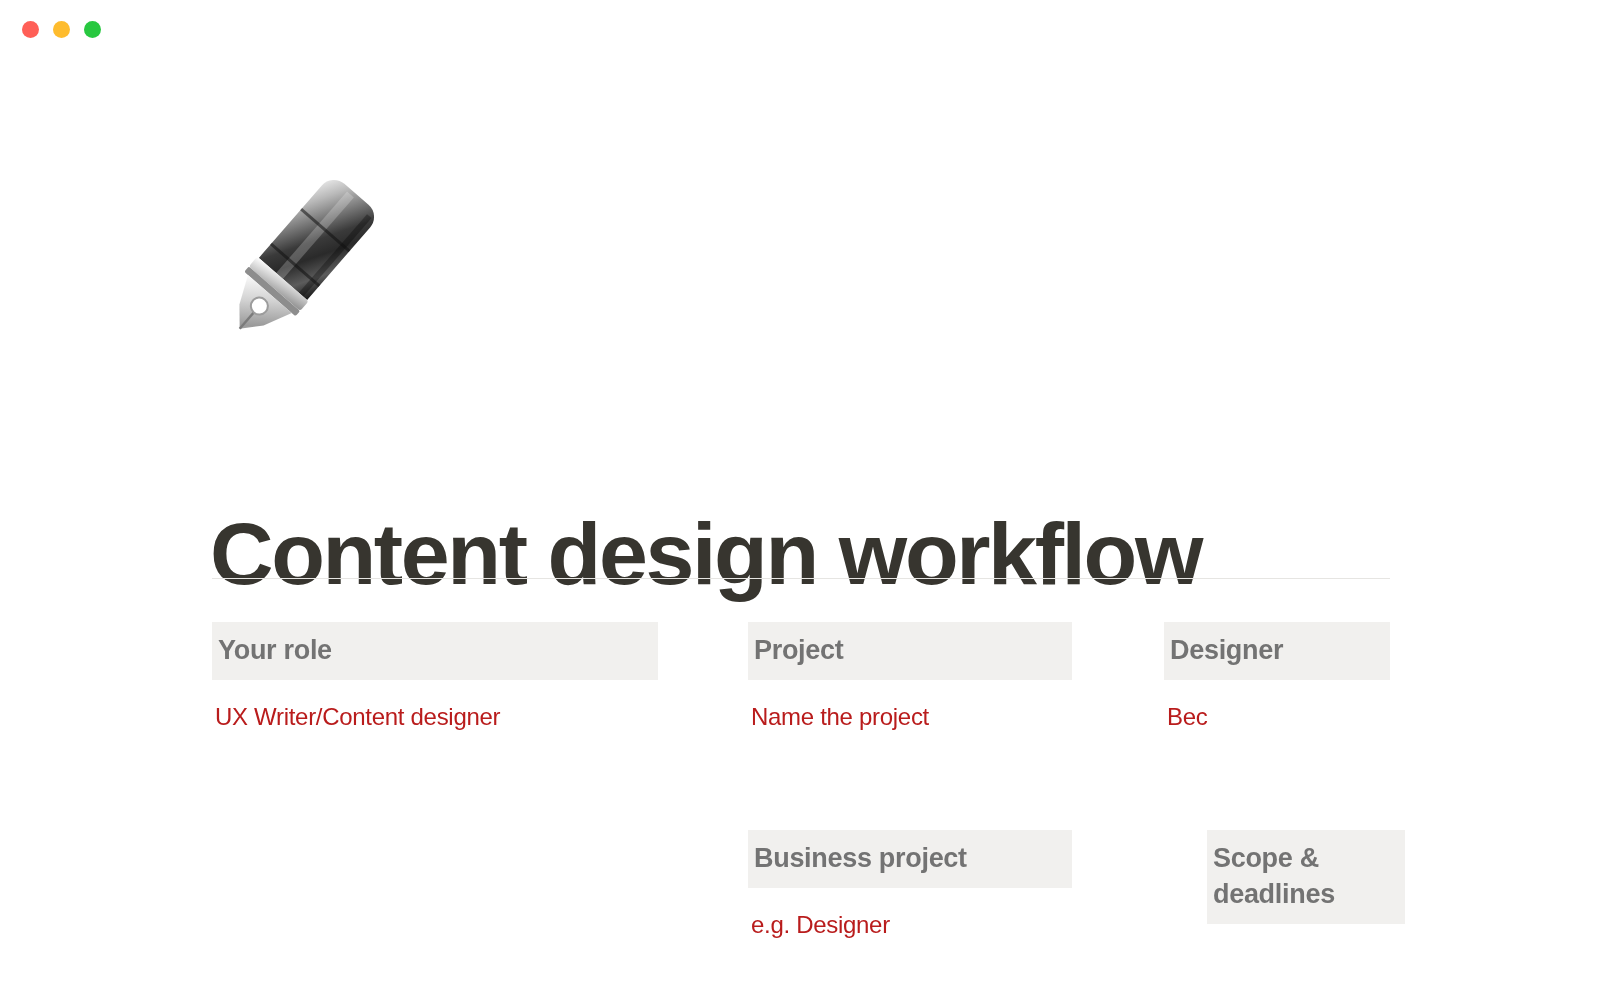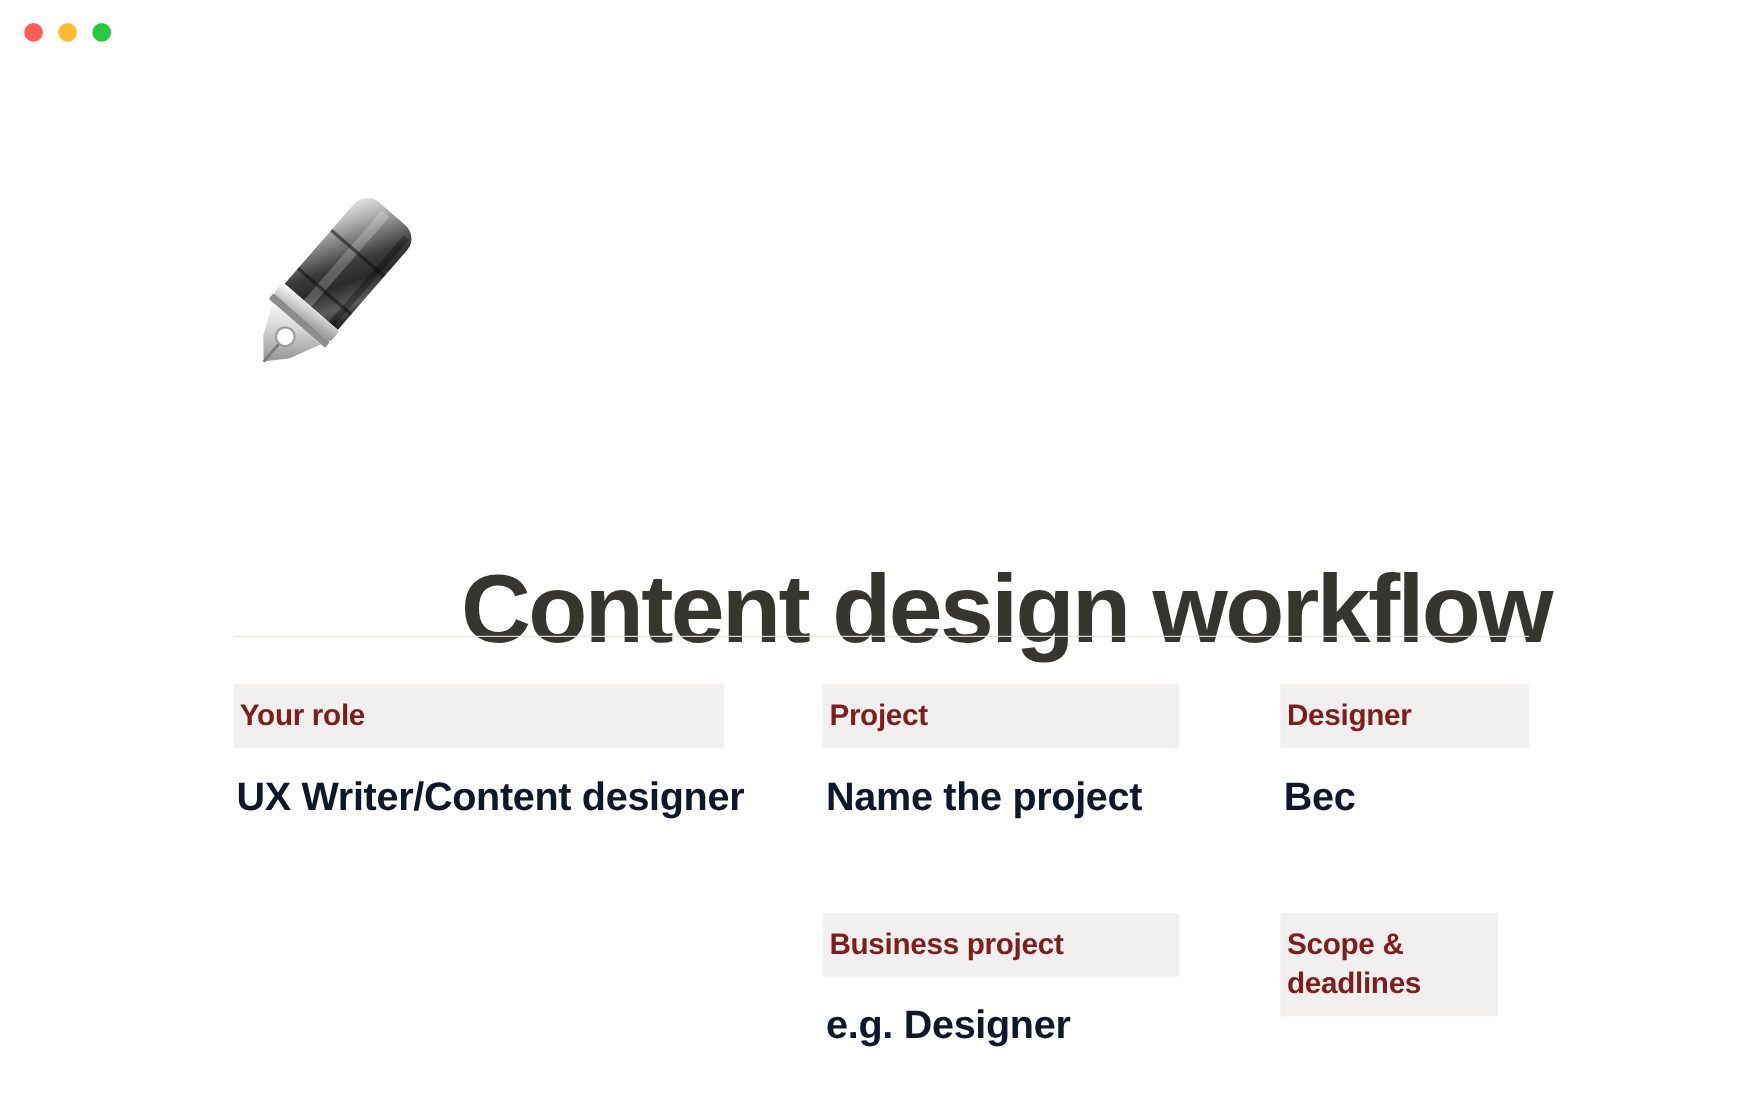--- a/index.html
+++ b/index.html
@@ -75,21 +75,20 @@
     position: absolute;
     left: 210px;
     top: 385px;
     width: 1200px;
     font-size: 88px;
     font-weight: 700;
     letter-spacing: -2.4px;
     color: #37352f;
     line-height: 1.1;
     white-space: nowrap;
-    text-align: right;
   }
 
   .divider {
     position: absolute;
     left: 212px;
     top: 516px;
     width: 1178px;
     height: 1px;
     background: #e6e5e2;
   }
@@ -110,39 +109,40 @@
   .field {
     position: absolute;
     top: 0;
   }
   .field-col-1 { left: 0px;    width: 446px; }
   .field-col-2 { left: 536px;  width: 324px; }
   .field-col-3 { left: 952px;  width: 226px; }
 
   .field-header {
     background: #f1f0ee;
-    color: #7f1d1d;
+    color: #737373;
     font-size: 27px;
     font-weight: 700;
     line-height: 1.33;
     letter-spacing: -0.3px;
     padding: 11px 12px 11px 6px;
     box-sizing: border-box;
     display: block;
   }
   .field-header.wrap {
     width: 198px;
+    margin-left: 43px;
   }
 
   .field-value {
     margin-top: 21px;
     display: block;
-    color: #0f172a;
-    font-size: 36px;
-    font-weight: 700;
+    color: #b91c1c;
+    font-size: 24px;
+    font-weight: 400;
     line-height: 1.3;
     letter-spacing: -0.3px;
     padding-left: 3px;
     white-space: nowrap;
   }
 </style>
 </head>
 <body>
 
 <div class="window">

